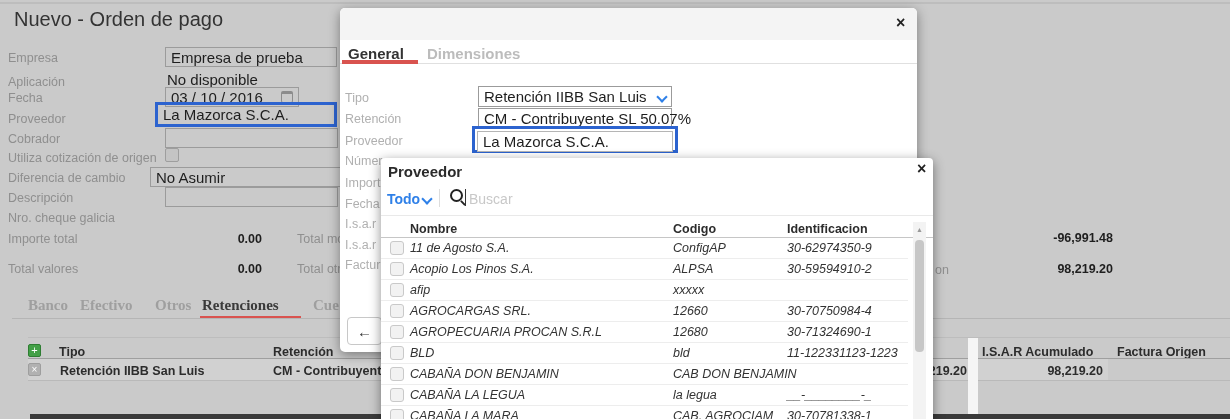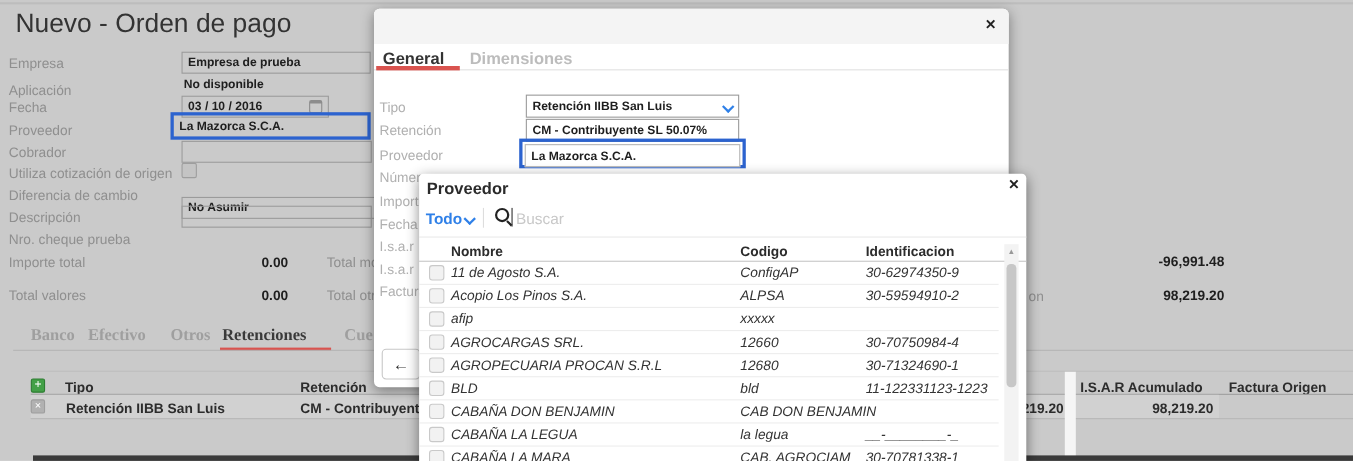--- a/index.html
+++ b/index.html
@@ -1,22 +1,22 @@
 <!DOCTYPE html>
 <html><head>
 <meta charset="utf-8">
 <style>
   html,body{margin:0;padding:0;}
   .stage{position:relative;width:1230px;height:419px;background:#cacaca;overflow:hidden;
          font-family:"Liberation Sans",sans-serif;}
   .abs{position:absolute;}
   .topline{left:0;top:2px;width:1230px;height:2px;background:#bdbdbd;}
-  .pgtitle{left:14px;top:8px;font-size:24px;color:#333;font-weight:400;text-align:center;}
+  .pgtitle{left:14px;top:8px;font-size:20px;color:#333;font-weight:400;text-align:center;}
   .lbl{color:#8f8f8f;font-size:12.5px;white-space:nowrap;}
-  .val{color:#1e1e1e;font-size:11px;font-weight:700;white-space:nowrap;}
+  .val{color:#1e1e1e;font-size:15px;font-weight:400;white-space:nowrap;}
   .ibox{border:1px solid #9b9b9b;height:20px;box-sizing:border-box;display:flex;
         align-items:center;padding:0 5px;}
   .focusbox{border:3px solid #2c63cf;box-sizing:border-box;}
   .num{text-align:right;font-weight:600;color:#1e1e1e;font-size:12.5px;}
   .cb{width:12px;height:12px;border:1px solid #9e9e9e;background:#c4c4c4;border-radius:2px;}
   .cal{width:12px;height:12px;border:1px solid #8c8c8c;border-top:3px solid #8c8c8c;
        border-radius:2px;box-sizing:border-box;}
   .tab{font-size:15px;font-weight:700;color:#9f9f9f;white-space:nowrap;font-family:Liberation Serif, serif;}
   .tab.active{color:#3a3a3a;}
   .thead{font-size:12.5px;font-weight:700;color:#2c2c2c;white-space:nowrap;}
@@ -76,40 +76,40 @@
   <div class="abs pgtitle">Nuevo - Orden de pago</div>
 
   <div class="abs lbl" style="left:8px;top:51px;">Empresa</div>
   <div class="abs lbl" style="left:8px;top:75px;">Aplicación</div>
   <div class="abs lbl" style="left:8px;top:91px;">Fecha</div>
   <div class="abs lbl" style="left:8px;top:112px;">Proveedor</div>
   <div class="abs lbl" style="left:8px;top:132px;">Cobrador</div>
   <div class="abs lbl" style="left:8px;top:151px;">Utiliza cotización de origen</div>
   <div class="abs lbl" style="left:8px;top:171px;">Diferencia de cambio</div>
   <div class="abs lbl" style="left:8px;top:191px;">Descripción</div>
-  <div class="abs lbl" style="left:8px;top:211px;">Nro. cheque prueba</div>
+  <div class="abs lbl" style="left:8px;top:211px;">Nro. cheque galicia</div>
   <div class="abs lbl" style="left:8px;top:232px;">Importe total</div>
   <div class="abs lbl" style="left:8px;top:262px;">Total valores</div>
 
   <div class="abs ibox" style="left:165px;top:47px;width:172px;">
     <span class="val">Empresa de prueba</span>
   </div>
   <div class="abs val" style="left:167px;top:71px;">No disponible</div>
   <div class="abs ibox" style="left:165px;top:87px;width:134px;justify-content:space-between;">
     <span class="val">03 / 10 / 2016</span>
     <span class="cal"></span>
   </div>
   <div class="abs focusbox" style="left:155px;top:102px;width:182px;height:25px;">
     <div class="ibox" style="border:none;height:19px;">
       <span class="val">La Mazorca S.C.A.</span>
     </div>
   </div>
   <div class="abs ibox" style="left:165px;top:128px;width:173px;"></div>
   <div class="abs cb" style="left:165px;top:148px;"></div>
-  <div class="abs ibox" style="left:165px;top:167px;width:199px;margin-top:12px;">
+  <div class="abs ibox" style="left:150px;top:167px;width:199px;">
     <span class="val">No Asumir</span>
   </div>
   <div class="abs ibox" style="left:165px;top:187px;width:173px;"></div>
   <div class="abs num" style="left:190px;top:232px;width:72px;">0.00</div>
   <div class="abs lbl" style="left:297px;top:232px;">Total mo</div>
   <div class="abs num" style="left:190px;top:262px;width:72px;">0.00</div>
   <div class="abs lbl" style="left:297px;top:262px;">Total otr</div>
 
   <div class="abs lbl" style="left:935px;top:263px;">on</div>
   <div class="abs num" style="left:1013px;top:231px;width:100px;">-96,991.48</div>

